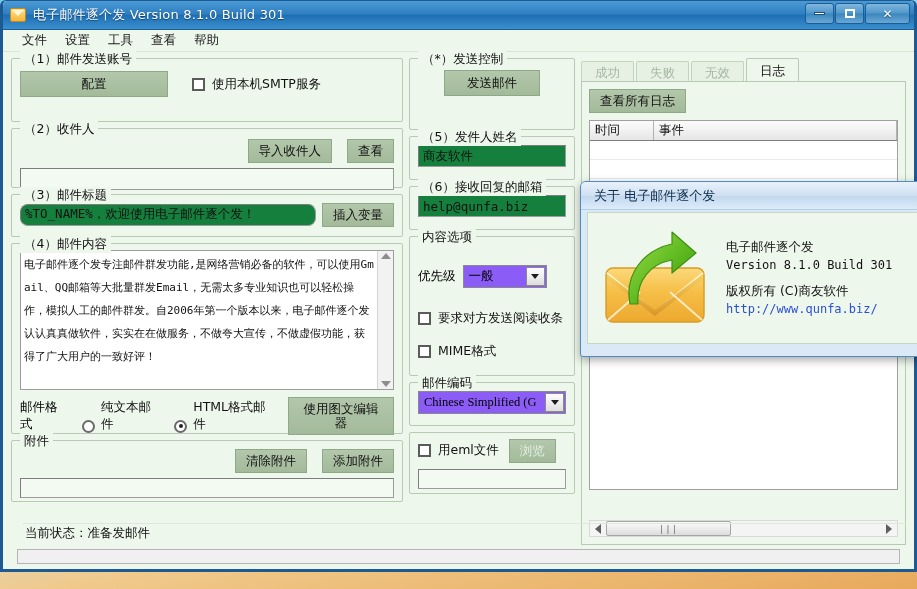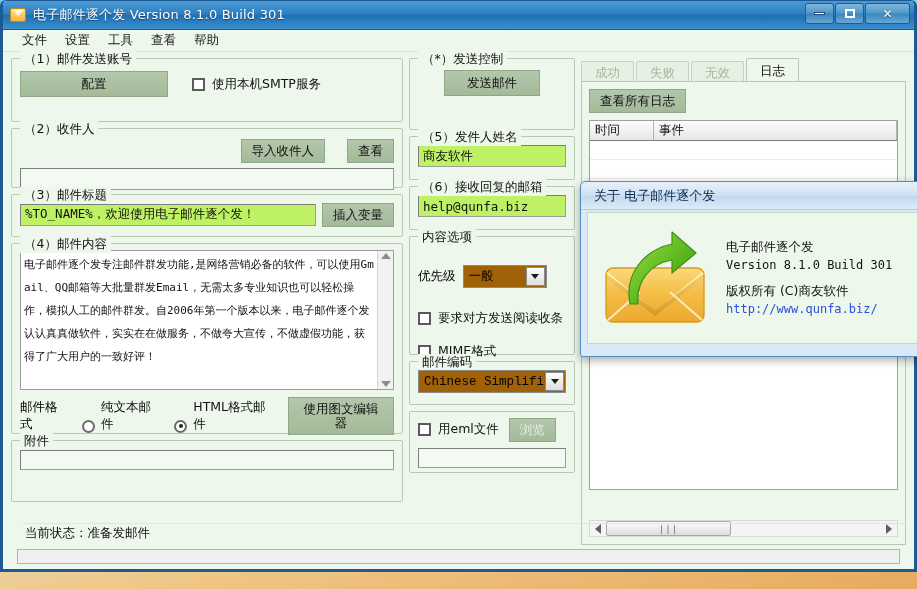--- a/index.html
+++ b/index.html
@@ -128,21 +128,21 @@
     color: #111;
     font-size: 12.5px;
     padding: 4px 10px;
     cursor: pointer;
     font-family: "DejaVu Sans", "Liberation Sans", sans-serif;
     line-height: 1.1;
   }
   .btn.disabled { color: #e3efe0; cursor: default; }
 
   .tbox {
-    background: #bef264;
+    background: #15803d;
     border: 1px solid #9c9c9c;
     border-top-color: #7d7d7d;
     border-left-color: #7d7d7d;
     height: 22px;
     font-size: 12.5px;
     padding: 2px 4px;
     display: flex; align-items: center;
     color: #111;
     overflow: hidden;
     white-space: nowrap;
@@ -163,25 +163,25 @@
     border: 2px solid #6a6a6a; background: #fff;
     position: relative; flex: 0 0 auto;
   }
   .rad.on::after {
     content:""; position:absolute; left:2.5px; top:2.5px;
     width:4px; height:4px; border-radius:50%; background:#222;
   }
 
   .combo {
     border: 1px solid #8a8a8a;
-    background: #a16207;
+    background: #8b5cf6;
     height: 23px;
     display: flex; align-items: center;
     font-size: 12.5px;
-    font-family: Liberation Mono, monospace;
+    font-family: Liberation Serif, serif;
     padding-left: 5px;
     position: relative;
     cursor: pointer;
     overflow: hidden;
   }
   .combo .cval { flex: 1 1 auto; white-space: nowrap; overflow: hidden; }
   .combo .carrow {
     width: 19px; height: 19px;
     margin: 1px 1px 1px 0;
     background: linear-gradient(180deg,#fdfdfd 0%, #dedede 100%);
@@ -354,21 +354,21 @@
   }
   #about-text .mono { font-family: "DejaVu Sans Mono", monospace; font-size: 12px; }
   #about-text .link {
     color: #2a4fd8;
     font-family: "DejaVu Sans Mono", monospace;
     font-size: 12px;
     text-decoration: none;
     cursor: pointer;
   }
   .spacer { height: 6px; }
-  .row-end { display: flex; justify-content: flex-end; gap: 22px; }
+  .row-end { display: flex; justify-content: flex-end; gap: 15px; }
 </style>
 </head>
 <body>
 
 <div id="main-window">
 
   <div id="titlebar">
     <div class="title-icon"></div>
     <div id="title-text">电子邮件逐个发 Version 8.1.0 Build 301</div>
     <div id="win-buttons">
@@ -411,21 +411,21 @@
           <div class="row-end" style="margin-top:6px;">
             <button class="btn">导入收件人</button>
             <button class="btn">查看</button>
           </div>
           <div class="tbox empty-green" style="margin-top:5px;"></div>
         </div>
 
         <div class="gb" style="height:43px;padding-top:6px;">
           <div class="gb-title">（3）邮件标题</div>
           <div style="display:flex;gap:6px;align-items:center;margin-top:2px;">
-            <div class="tbox" style="flex:1 1 auto;">%TO_NAME%，欢迎使用电子邮件逐个发！</div>
+            <div class="tbox" style="flex:1 1 auto;border-radius:8px;">%TO_NAME%，欢迎使用电子邮件逐个发！</div>
             <button class="btn" style="flex:0 0 auto;">插入变量</button>
           </div>
         </div>
 
         <div class="gb" style="height:191px;padding-top:6px;">
           <div class="gb-title">（4）邮件内容</div>
           <div id="content-box">
             <div id="content-text">电子邮件逐个发专注邮件群发功能,是网络营销必备的软件，可以使用Gmail、QQ邮箱等大批量群发Email，无需太多专业知识也可以轻松操作，模拟人工的邮件群发。自2006年第一个版本以来，电子邮件逐个发认认真真做软件，实实在在做服务，不做夸大宣传，不做虚假功能，获得了广大用户的一致好评！
 
 您的Email地址是：%TO_EMAIL%，回复请至：%FROM_EMAIL%
@@ -445,20 +445,24 @@
             <div class="rad-row">
               <span class="rad on"></span>
               <span>HTML格式邮件</span>
             </div>
             <button class="btn">使用图文编辑器</button>
           </div>
         </div>
 
         <div class="gb" style="height:62px;padding-top:4px;">
           <div class="gb-title">附件</div>
+          <div class="row-end" style="margin-top:4px;">
+            <button class="btn">清除附件</button>
+            <button class="btn">添加附件</button>
+          </div>
           <div class="tbox empty-green" style="margin-top:5px;height:20px;"></div>
         </div>
       </div>
 
       <div id="col-mid">
 
         <div class="gb" style="height:72px;">
           <div class="gb-title">（*）发送控制</div>
           <div style="display:flex;justify-content:center;margin-top:3px;">
             <button class="btn" style="width:96px;height:26px;">发送邮件</button>
@@ -468,21 +472,21 @@
         <div class="gb" style="height:44px;padding-top:6px;">
           <div class="gb-title">（5）发件人姓名</div>
           <div class="tbox" style="margin-top:2px;">商友软件</div>
         </div>
 
         <div class="gb" style="height:44px;padding-top:6px;">
           <div class="gb-title">（6）接收回复的邮箱</div>
           <div class="tbox" style="margin-top:2px;">help@qunfa.biz</div>
         </div>
 
-        <div class="gb" style="height:119px;padding-top:10px;">
+        <div class="gb" style="height:140px;padding-top:10px;">
           <div class="gb-title">内容选项</div>
           <div style="display:flex;align-items:center;gap:7px;margin-top:18px;">
             <span style="font-size:12.5px;">优先级</span>
             <div class="combo" style="width:84px;">
               <span class="cval">一般</span>
               <span class="carrow"></span>
             </div>
           </div>
           <div class="chk-row" style="margin-top:22px;">
             <span class="chk"></span>

